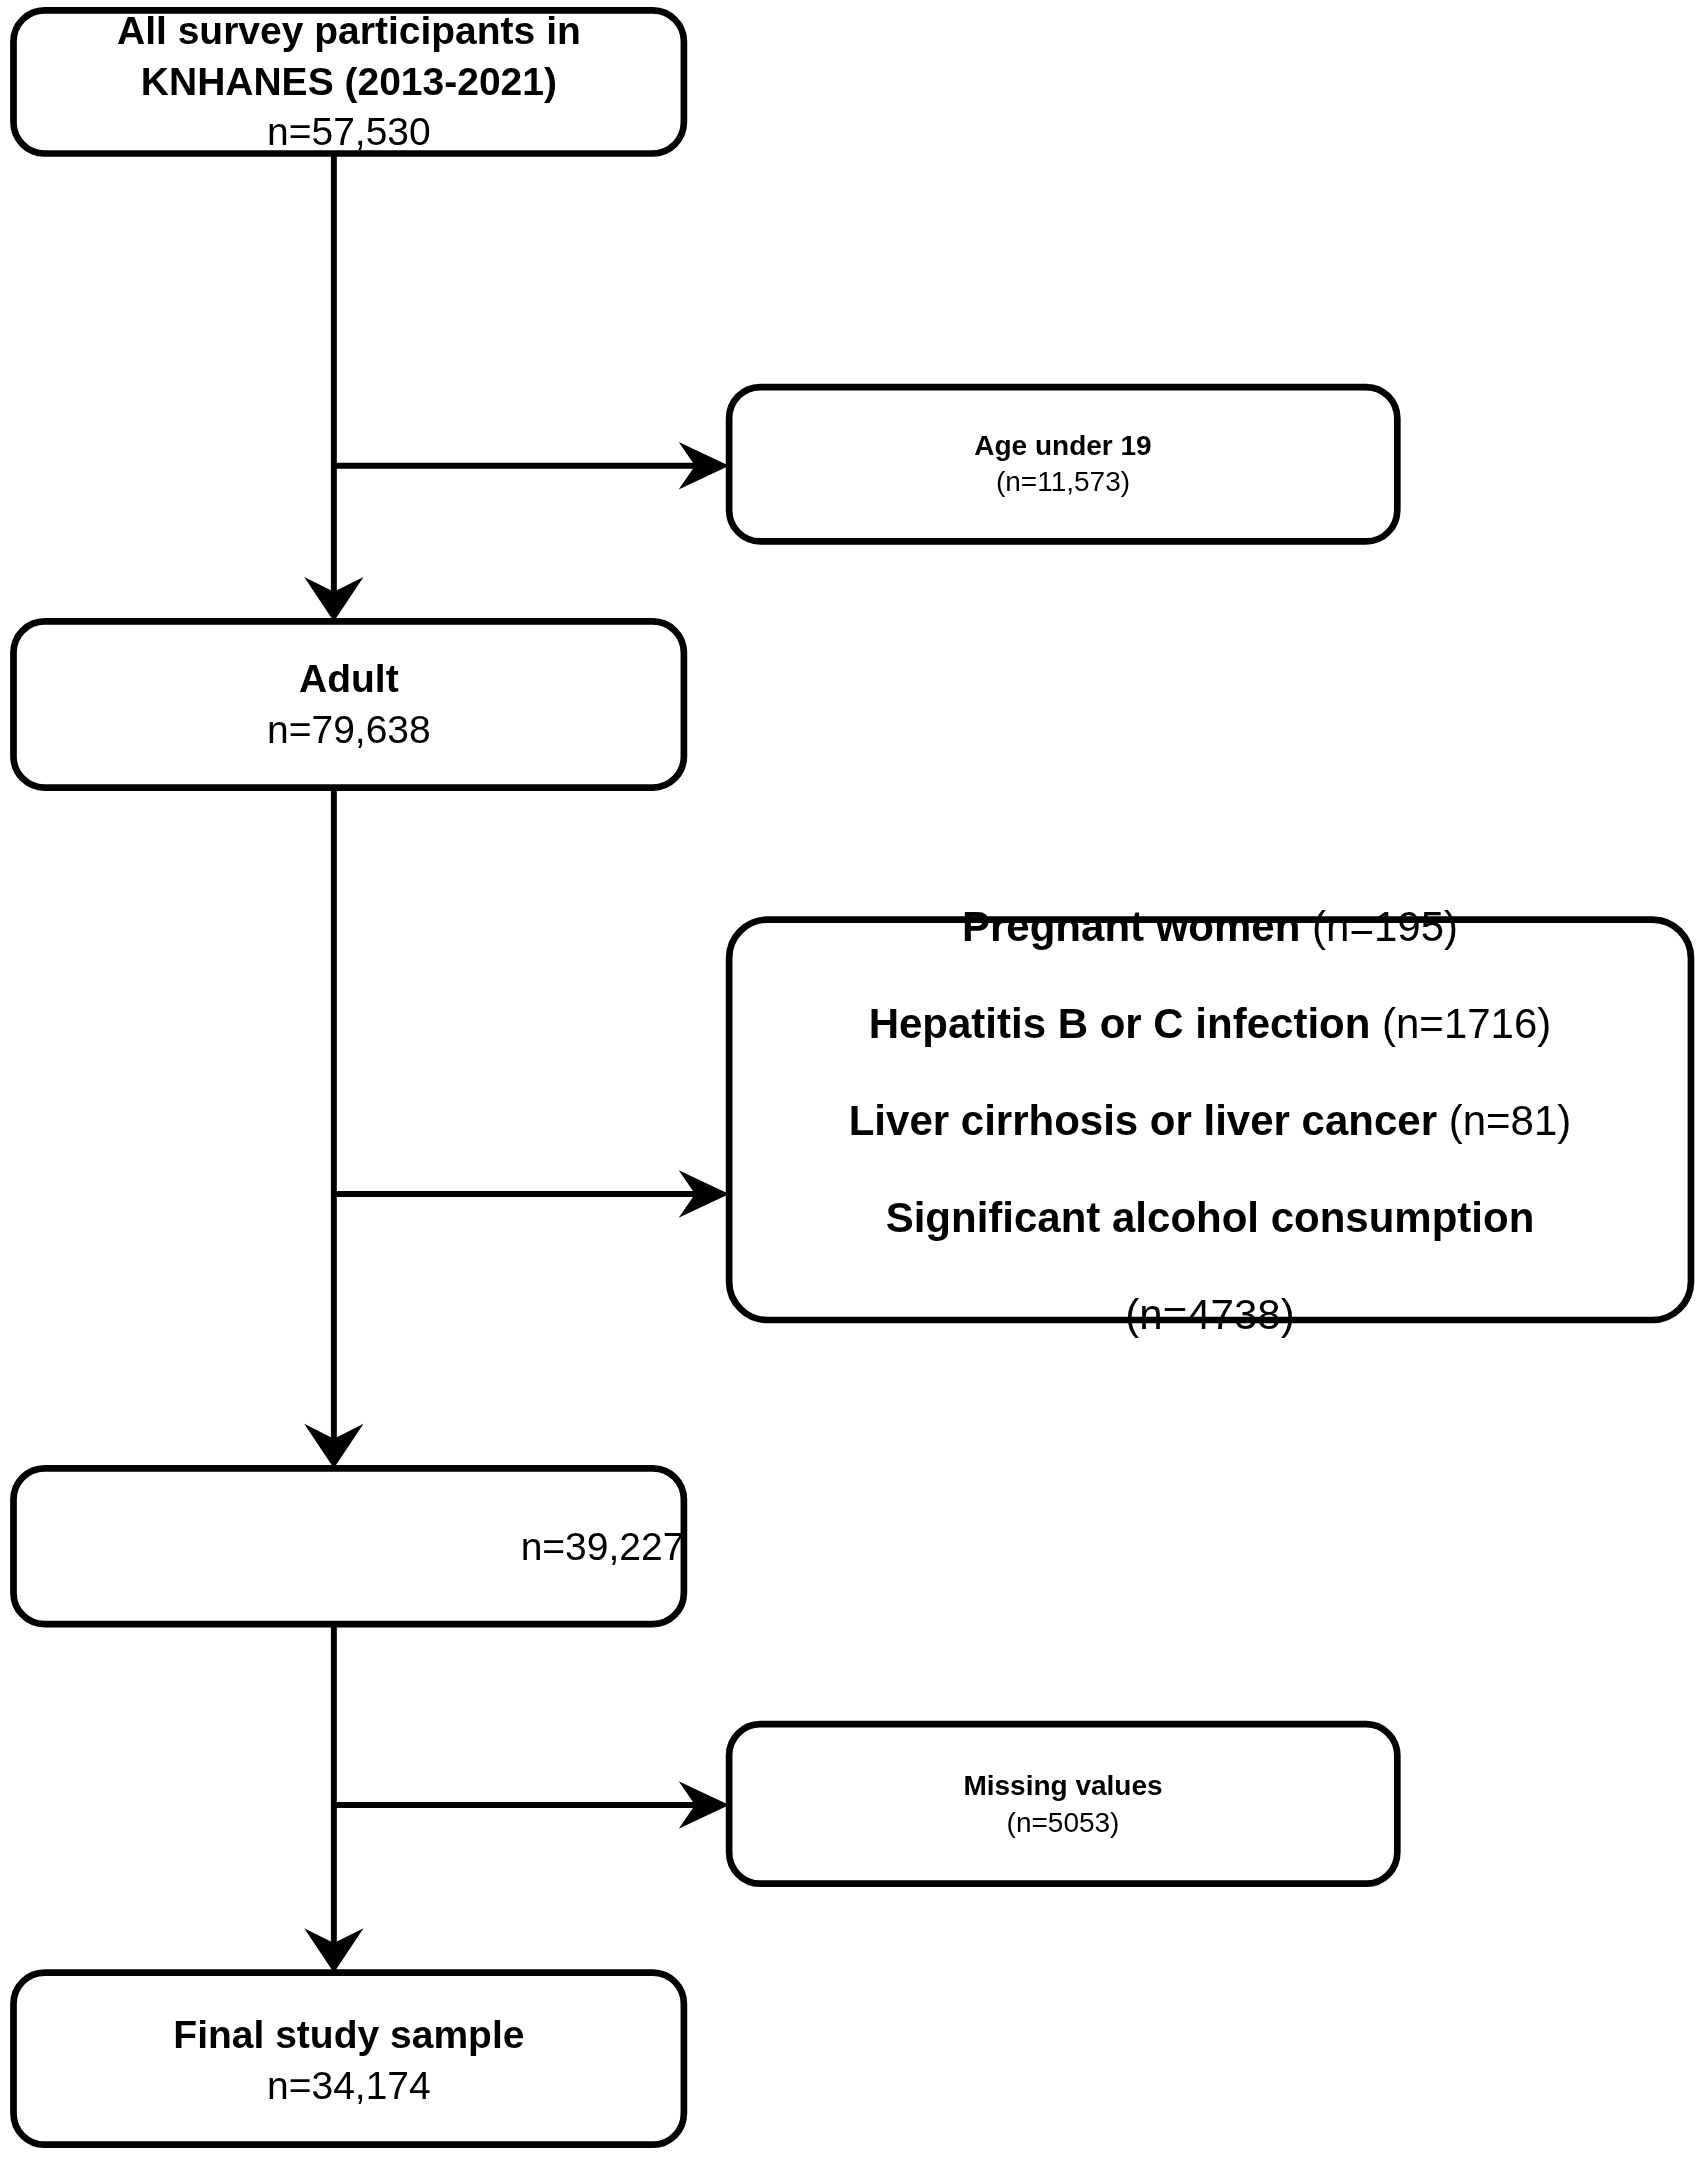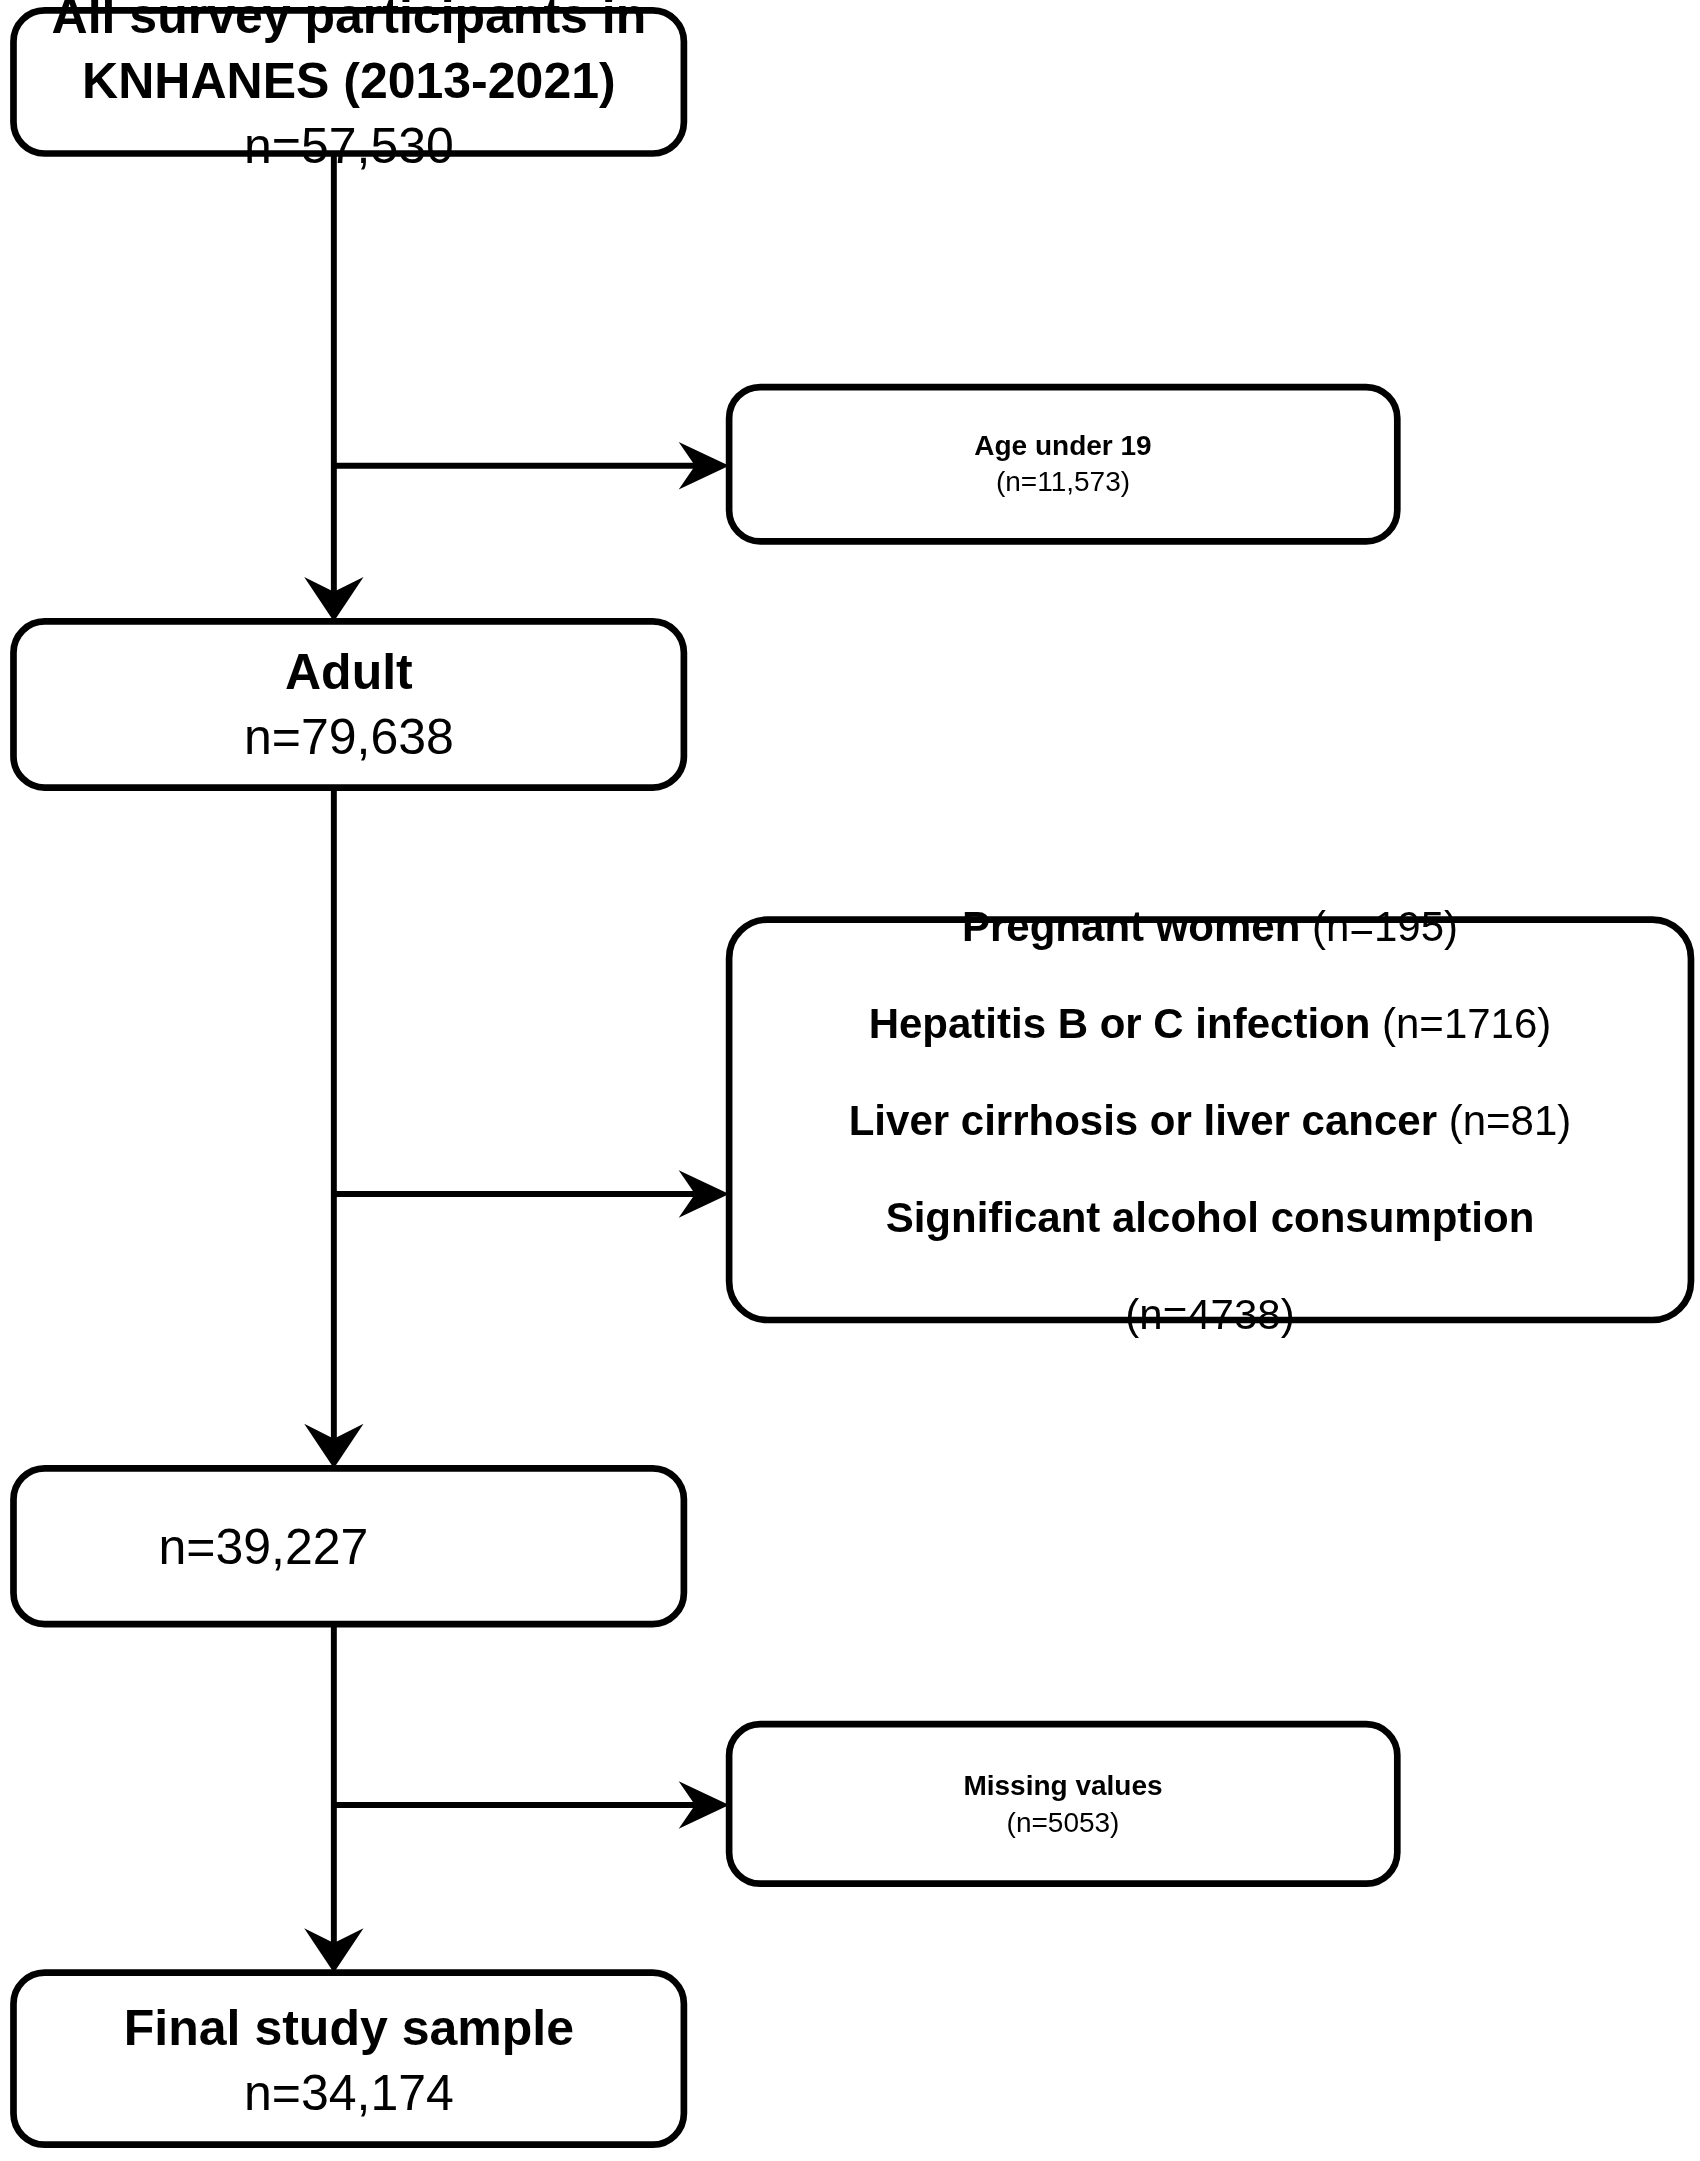--- a/index.html
+++ b/index.html
@@ -50,21 +50,21 @@
     box-sizing: border-box;
     pointer-events: none;
   }
   .node-text .ln {
     display: block;
     white-space: nowrap;
     line-height: 1.30;
   }
   .t-bold { font-weight: bold; }
   .t-reg  { font-weight: normal; }
-  .fs-main { font-size: 50px; }
+  .fs-main { font-size: 39px; }
   .fs-side { font-size: 28px; }
   .fs-excl { font-size: 42px; }
   .excl-box-text {
     align-items: center;
     gap: 40px;
   }
   .excl-box-text .ln {
     line-height: 1.36;
   }
 </style>
@@ -128,21 +128,21 @@
   </div>
 
   <div class="node-text fs-excl excl-box-text" style="left:729px; top:920px; width:962px; height:401px;">
     <span class="ln"><b>Pregnant women</b><span> (n=195)</span></span>
     <span class="ln"><b>Hepatitis B or C infection</b><span> (n=1716)</span></span>
     <span class="ln"><b>Liver cirrhosis or liver cancer</b><span> (n=81)</span></span>
     <span class="ln"><b>Significant alcohol consumption</b></span>
     <span class="ln t-reg">(n=4738)</span>
   </div>
 
-  <div class="node-text fs-main" style="left:13.4px; top:1469px; width:671px; height:156px; align-items:flex-start; padding-left:145px;">
+  <div class="node-text fs-main" style="left:13.4px; top:1469px; width:671px; height:156px; align-items:flex-end; padding-left:145px;">
     <span class="ln t-reg">n=39,227</span>
   </div>
 
   <div class="node-text fs-side" style="left:729px; top:1725px; width:668px; height:159px;text-align:right;">
     <span class="ln t-bold">Missing values</span>
     <span class="ln t-reg">(n=5053)</span>
   </div>
 
   <div class="node-text fs-main" style="left:13.4px; top:1975px; width:671px; height:172px;">
     <span class="ln t-bold">Final study sample</span>

